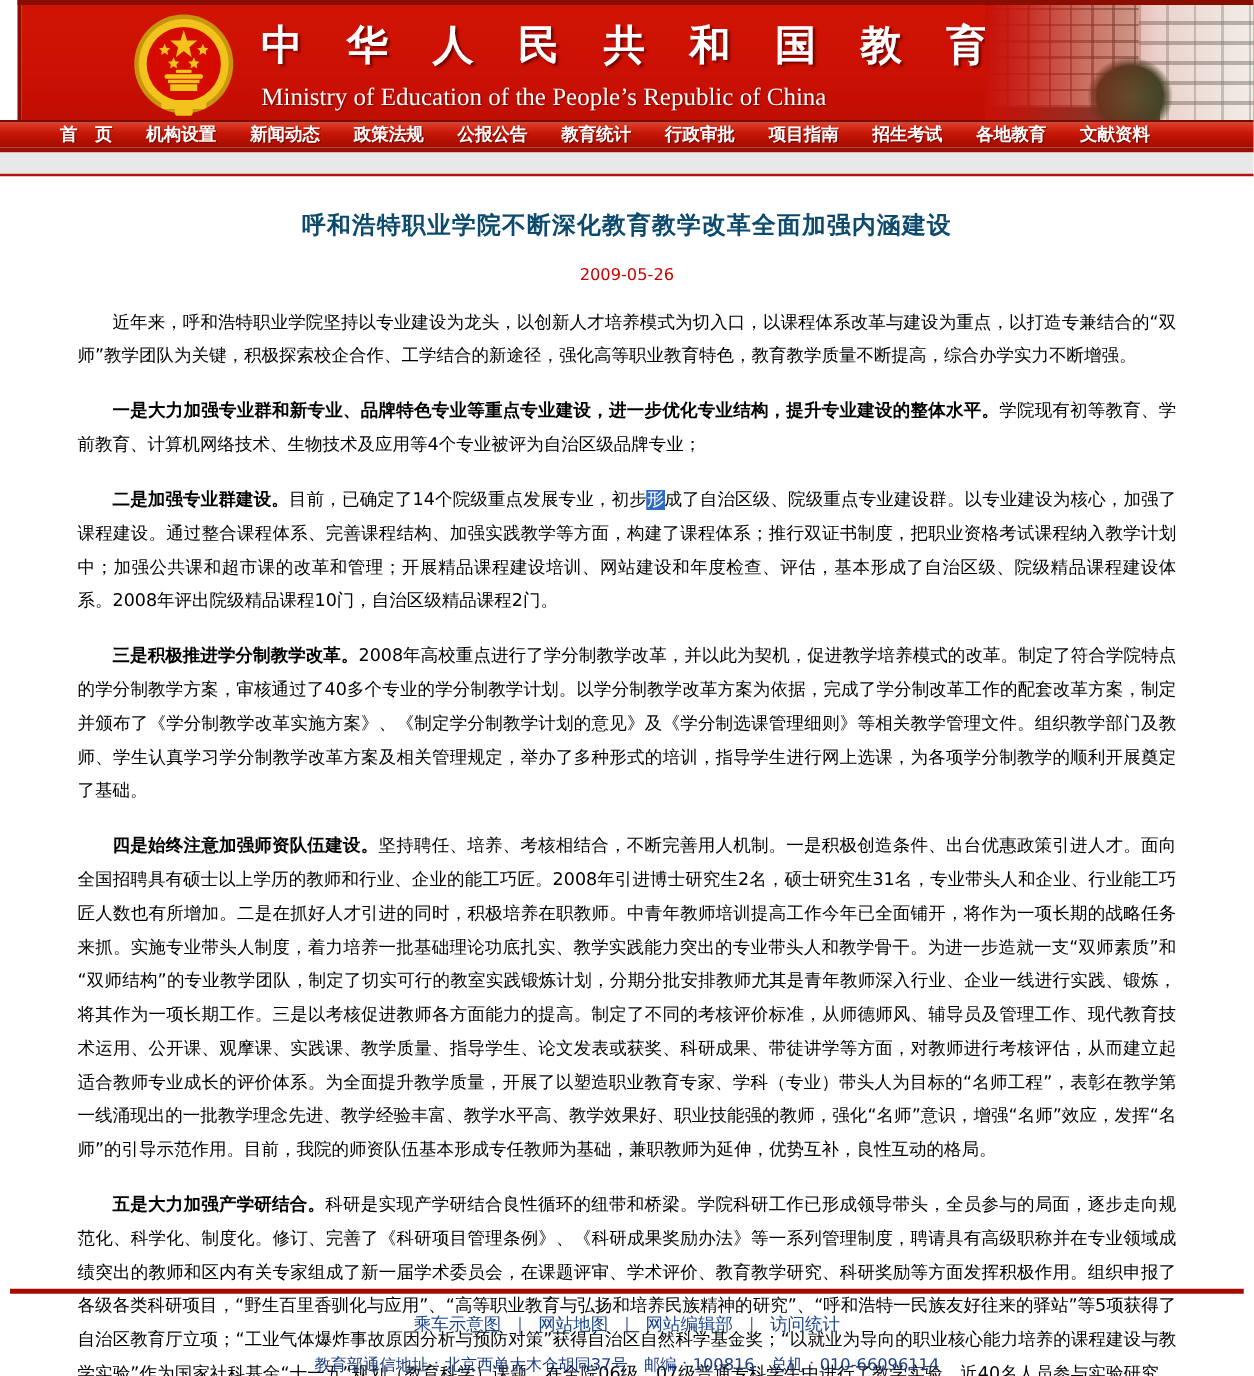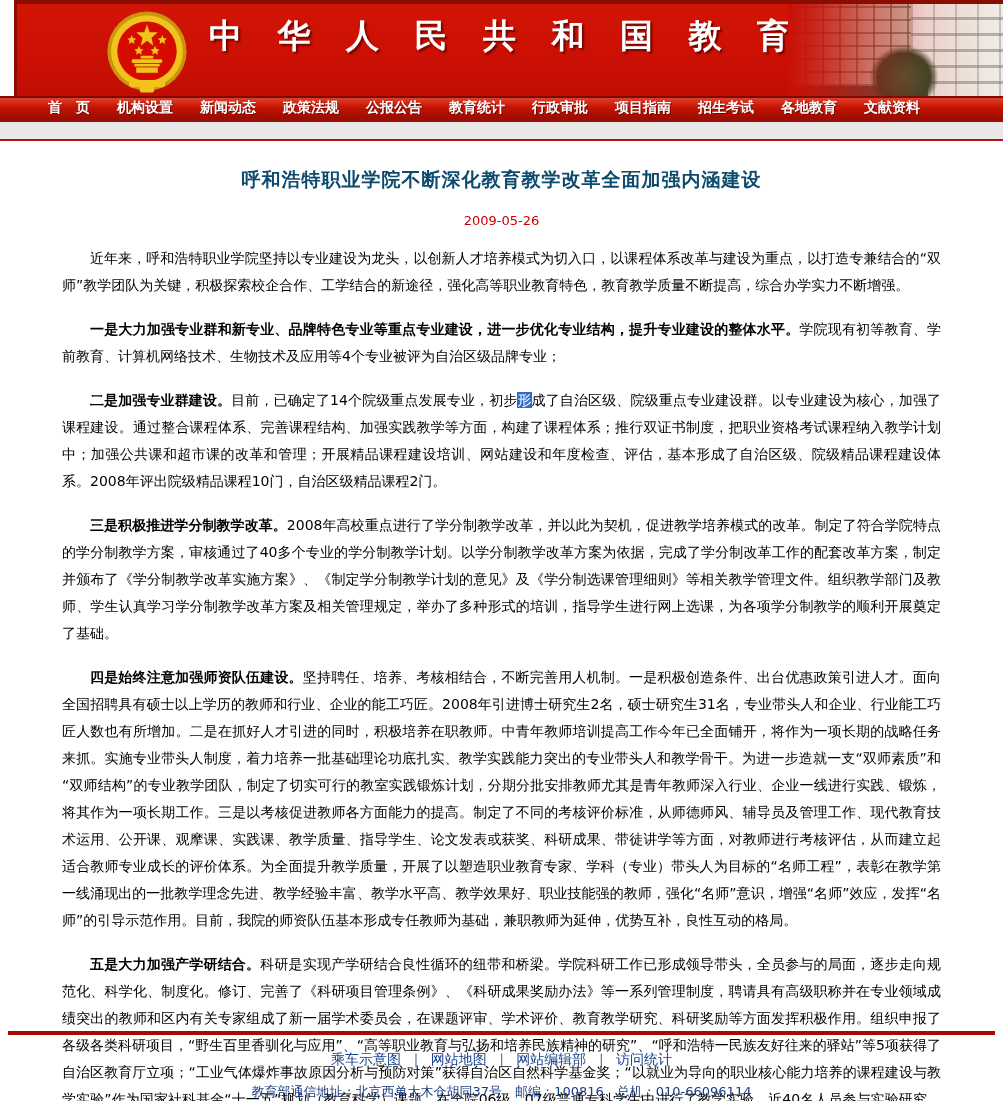--- a/index.html
+++ b/index.html
@@ -111,20 +111,21 @@
       <rect x="33" y="57" width="34" height="4" rx="1.5" fill="#f2c21d"></rect>
       <rect x="36" y="62" width="28" height="3" fill="#f2c21d"></rect>
       <rect x="38" y="66" width="24" height="6" fill="#f2c21d"></rect>
       <rect x="43" y="53" width="14" height="3" rx="1" fill="#f2c21d"></rect>
       <rect x="30" y="80" width="40" height="8" rx="3" fill="#f2c21d"></rect>
       <rect x="42" y="86" width="16" height="8" rx="3" fill="#f2c21d"></rect>
     </svg>
   </div>
   <div class="banner-titles">
     <div class="banner-title-cn">中 华 人 民 共 和 国 教 育 部</div>
+    <div class="banner-title-en">Ministry of Education of the People’s Republic of China</div>
   </div>
   <div class="photo">
     <div class="facade-left"></div>
     <div class="facade-right"></div>
     <div class="base-strip"></div>
     <div class="tree"></div>
     <div class="red-blend"></div>
   </div>
 </div>
 

